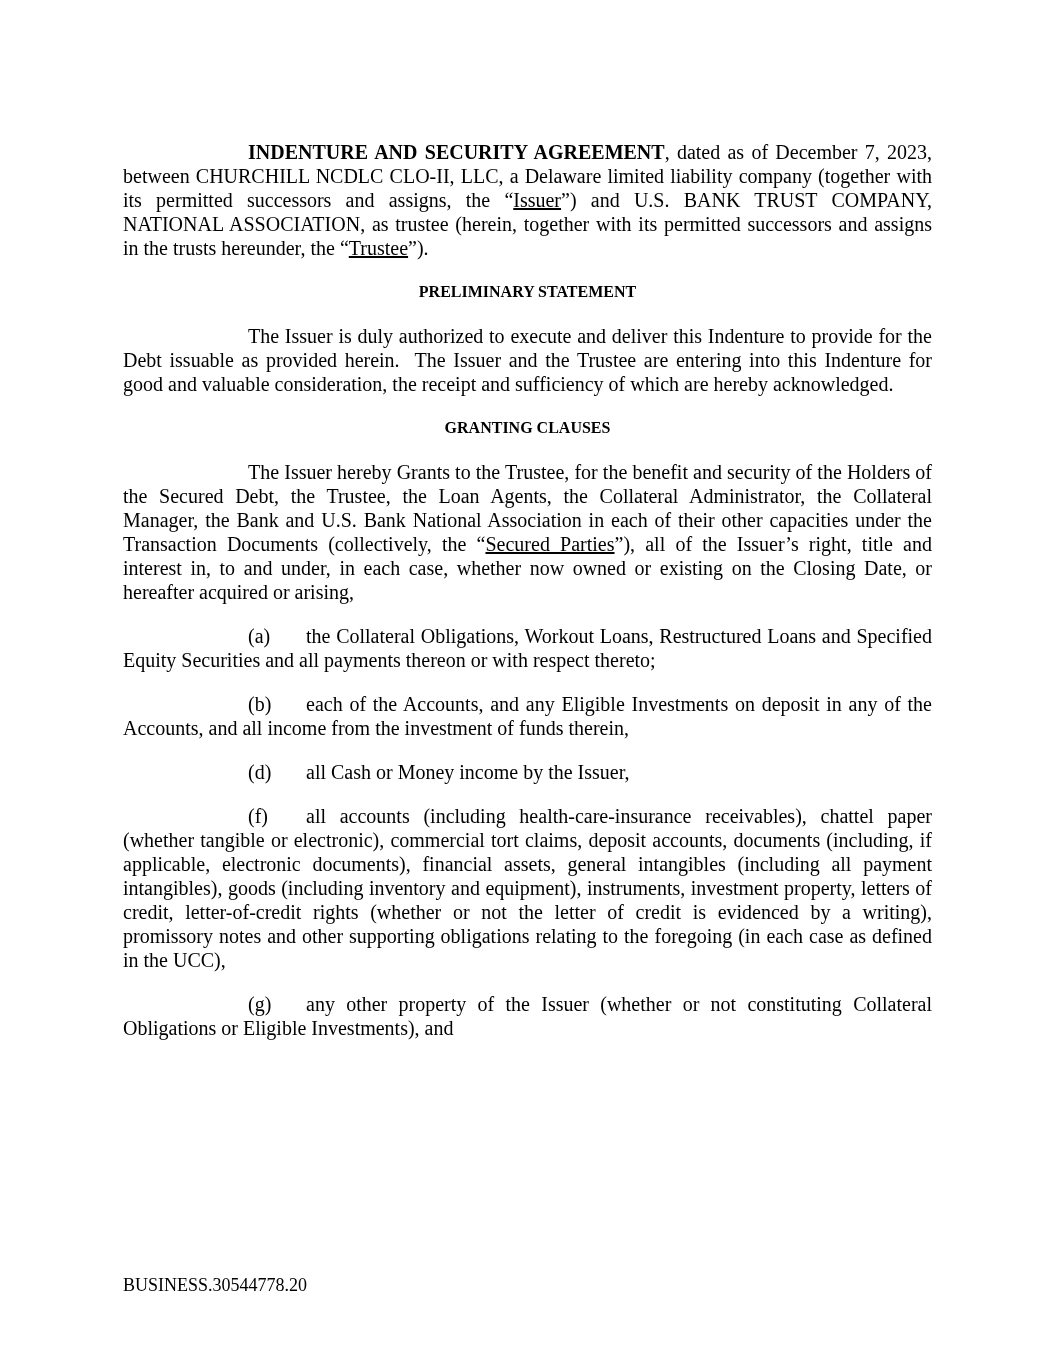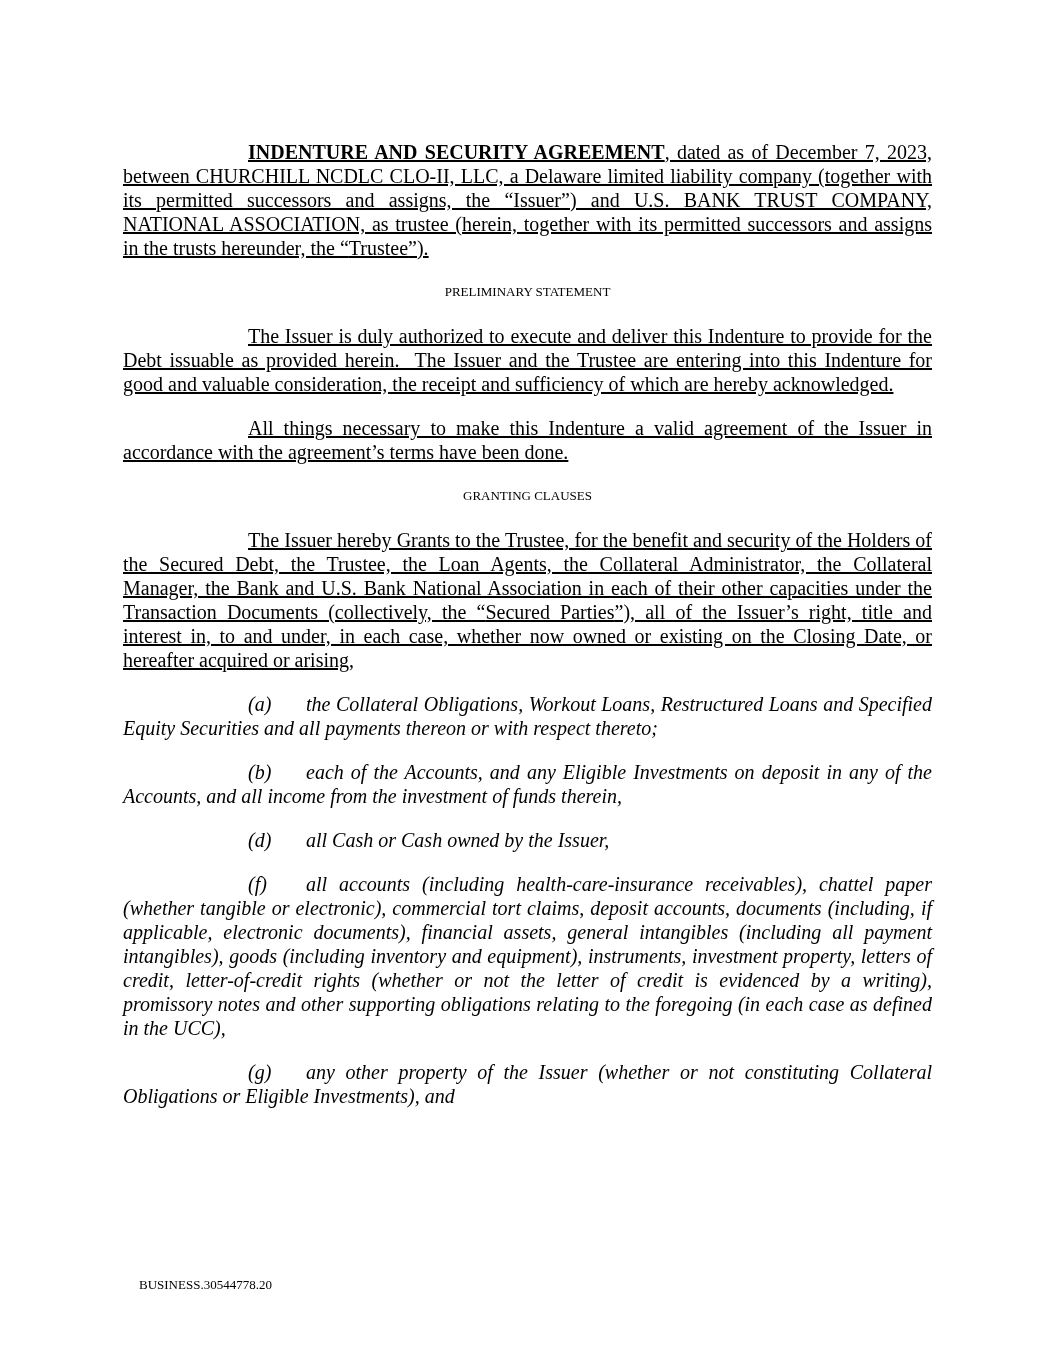--- a/index.html
+++ b/index.html
@@ -16,68 +16,66 @@
     background: #ffffff;
     padding: 140px 123px 0 123px;
     overflow: hidden;
     font-size: 20px;
     line-height: 24px;
   }
   .para {
     text-align: justify;
     margin: 0 0 20px 0;
   }
-  .para.indent { text-indent: 125px; text-decoration: underline; }
+  .para.indent { text-indent: 125px; }
   .heading {
     text-align: center;
-    font-weight: normal;
-    font-size: 13px;
+    font-weight: bold;
+    font-size: 16px;
     line-height: 24px;
     margin: 0 0 20px 0;
   }
-  .clause { text-indent: 125px; font-style: italic; }
+  .clause { text-indent: 125px; }
   .clause-label {
     display: inline-block;
     width: 58px;
     text-indent: 0;
   }
   .b { font-weight: bold; }
   .u { text-decoration: underline; }
   .footer {
     position: absolute;
     left: 123px;
     top: 1276px;
-    font-size: 13px;
+    font-size: 18px;
     line-height: 18px;
-    margin-left: 16px;
   }
 </style>
 </head>
 <body>
 
 <div class="page">
 
   <p class="para indent"><span class="b">INDENTURE AND SECURITY AGREEMENT</span><span>, dated as of December 7, 2023, between CHURCHILL NCDLC CLO-II, LLC, a Delaware limited liability company (together with its permitted successors and assigns, the “</span><span class="u">Issuer</span><span>”) and U.S. BANK TRUST COMPANY, NATIONAL ASSOCIATION, as trustee (herein, together with its permitted successors and assigns in the trusts hereunder, the “</span><span class="u">Trustee</span><span>”).</span></p>
 
   <h2 class="heading">PRELIMINARY STATEMENT</h2>
 
   <p class="para indent">The Issuer is duly authorized to execute and deliver this Indenture to provide for the Debt issuable as provided herein.&nbsp; The Issuer and the Trustee are entering into this Indenture for good and valuable consideration, the receipt and sufficiency of which are hereby acknowledged.</p>
 
-  <p class="para indent">All things necessary to make this Indenture a valid agreement of the Issuer in accordance with the agreement’s terms have been done.</p>
 
   <h2 class="heading">GRANTING CLAUSES</h2>
 
   <p class="para indent"><span>The Issuer hereby Grants to the Trustee, for the benefit and security of the Holders of the Secured Debt, the Trustee, the Loan Agents, the Collateral Administrator, the Collateral Manager, the Bank and U.S. Bank National Association in each of their other capacities under the Transaction Documents (collectively, the “</span><span class="u">Secured Parties</span><span>”), all of the Issuer’s right, title and interest in, to and under, in each case, whether now owned or existing on the Closing Date, or hereafter acquired or arising,</span></p>
 
   <p class="para clause"><span class="clause-label">(a)</span><span>the Collateral Obligations, Workout Loans, Restructured Loans and Specified Equity Securities and all payments thereon or with respect thereto;</span></p>
 
   <p class="para clause"><span class="clause-label">(b)</span><span>each of the Accounts, and any Eligible Investments on deposit in any of the Accounts, and all income from the investment of funds therein,</span></p>
 
 
-  <p class="para clause"><span class="clause-label">(d)</span><span>all Cash or Cash owned by the Issuer,</span></p>
+  <p class="para clause"><span class="clause-label">(d)</span><span>all Cash or Money income by the Issuer,</span></p>
 
 
   <p class="para clause"><span class="clause-label">(f)</span><span>all accounts (including health-care-insurance receivables), chattel paper (whether tangible or electronic), commercial tort claims, deposit accounts, documents (including, if applicable, electronic documents), financial assets, general intangibles (including all payment intangibles), goods (including inventory and equipment), instruments, investment property, letters of credit, letter-of-credit rights (whether or not the letter of credit is evidenced by a writing), promissory notes and other supporting obligations relating to the foregoing (in each case as defined in the UCC),</span></p>
 
   <p class="para clause"><span class="clause-label">(g)</span><span>any other property of the Issuer (whether or not constituting Collateral Obligations or Eligible Investments), and</span></p>
 
   <div class="footer">BUSINESS.30544778.20</div>
 
 </div>
 

